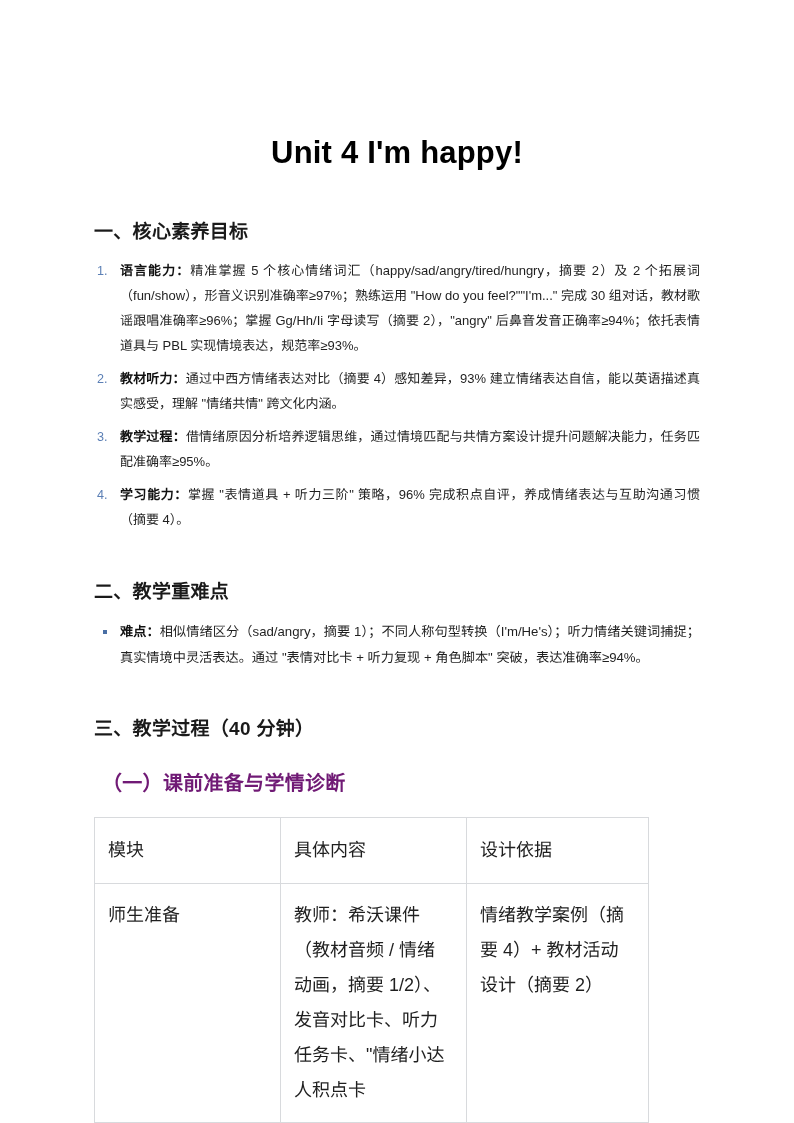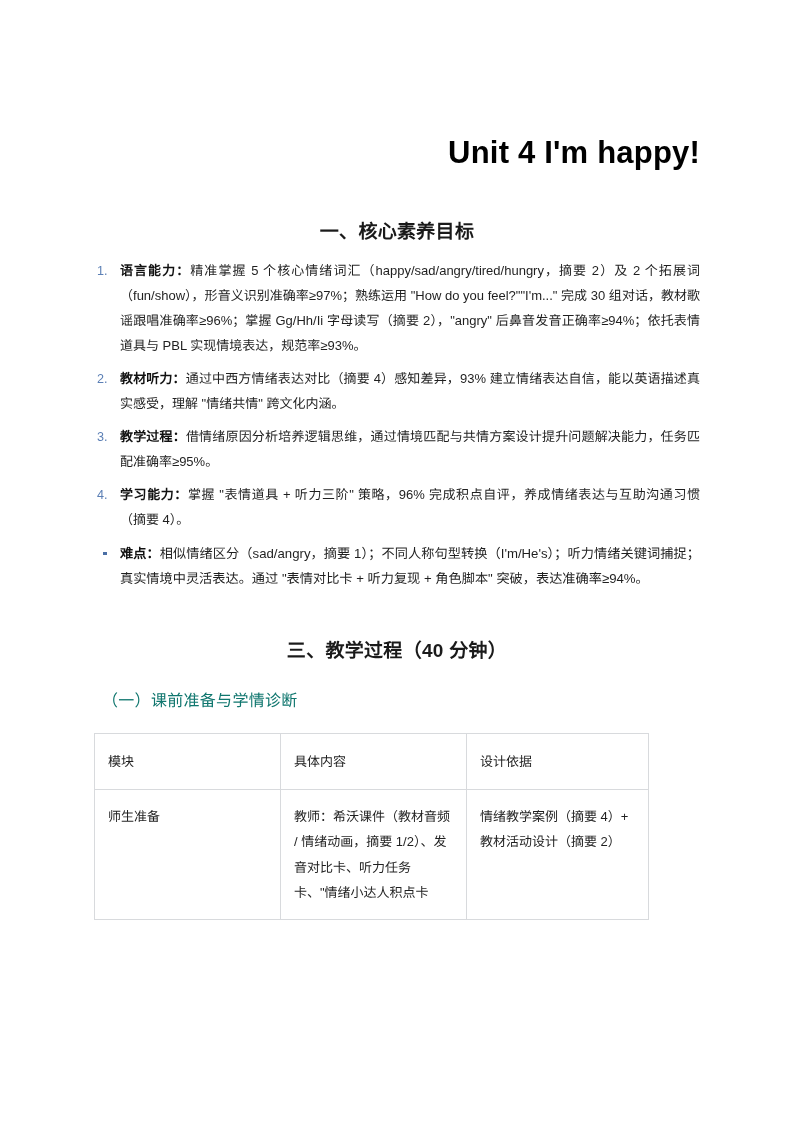--- a/index.html
+++ b/index.html
@@ -22,43 +22,42 @@
     width: 794px;
     min-height: 1123px;
     padding: 96px 94px 60px 94px;
     background: #ffffff;
   }
 
   
   .doc-title {
     font-size: 31px;
     font-weight: bold;
-    text-align: right;
+    text-align: center;
     letter-spacing: 0.2px;
     margin: 38px 0 0 0;
     line-height: 1.25;
     color: #000000;
   }
 
   
   .h2 {
     font-size: 19px;
     font-weight: bold;
     margin: 46px 0 14px 0;
     line-height: 1.4;
     color: #1a1a1a;
     letter-spacing: 0.3px;
-    text-align: center;
   }
   .h3 {
-    font-size: 16px;
-    font-weight: normal;
+    font-size: 20px;
+    font-weight: bold;
     margin: 26px 0 14px 8px;
     line-height: 1.4;
-    color: #0f766e;
+    color: #701a75;
     letter-spacing: 0.3px;
   }
 
   
   ol.num-list {
     margin: 0;
     padding: 0 0 0 26px;
     list-style: none;
     counter-reset: numitem;
   }
@@ -111,21 +110,21 @@
   }
 
   
   .tbl-wrap {
     margin-top: 20px;
   }
   table.info-table {
     border-collapse: collapse;
     width: 554px;
     table-layout: fixed;
-    font-size: 13px;
+    font-size: 18px;
   }
   table.info-table col.c1 { width: 186px; }
   table.info-table col.c2 { width: 186px; }
   table.info-table col.c3 { width: 182px; }
 
   table.info-table th,
   table.info-table td {
     border: 1px solid #d8dadd;
     padding: 14px 14px 14px 13px;
     vertical-align: top;
@@ -160,20 +159,21 @@
       <span class="lead">教材听力：</span><span>通过中西方情绪表达对比（摘要 4）感知差异，93% 建立情绪表达自信，能以英语描述真实感受，理解 "情绪共情" 跨文化内涵。</span>
     </li>
     <li>
       <span class="lead">教学过程：</span><span>借情绪原因分析培养逻辑思维，通过情境匹配与共情方案设计提升问题解决能力，任务匹配准确率≥95%。</span>
     </li>
     <li>
       <span class="lead">学习能力：</span><span>掌握 "表情道具 + 听力三阶" 策略，96% 完成积点自评，养成情绪表达与互助沟通习惯（摘要 4）。</span>
     </li>
   </ol>
 
+  <h2 class="h2">二、教学重难点</h2>
 
   <ul class="bul-list">
     <li>
       <span class="lead">难点：</span><span>相似情绪区分（sad/angry，摘要 1）；不同人称句型转换（I'm/He's）；听力情绪关键词捕捉；真实情境中灵活表达。通过 "表情对比卡 + 听力复现 + 角色脚本" 突破，表达准确率≥94%。</span>
     </li>
   </ul>
 
   <h2 class="h2">三、教学过程（40 分钟）</h2>
   <h3 class="h3">（一）课前准备与学情诊断</h3>
 

